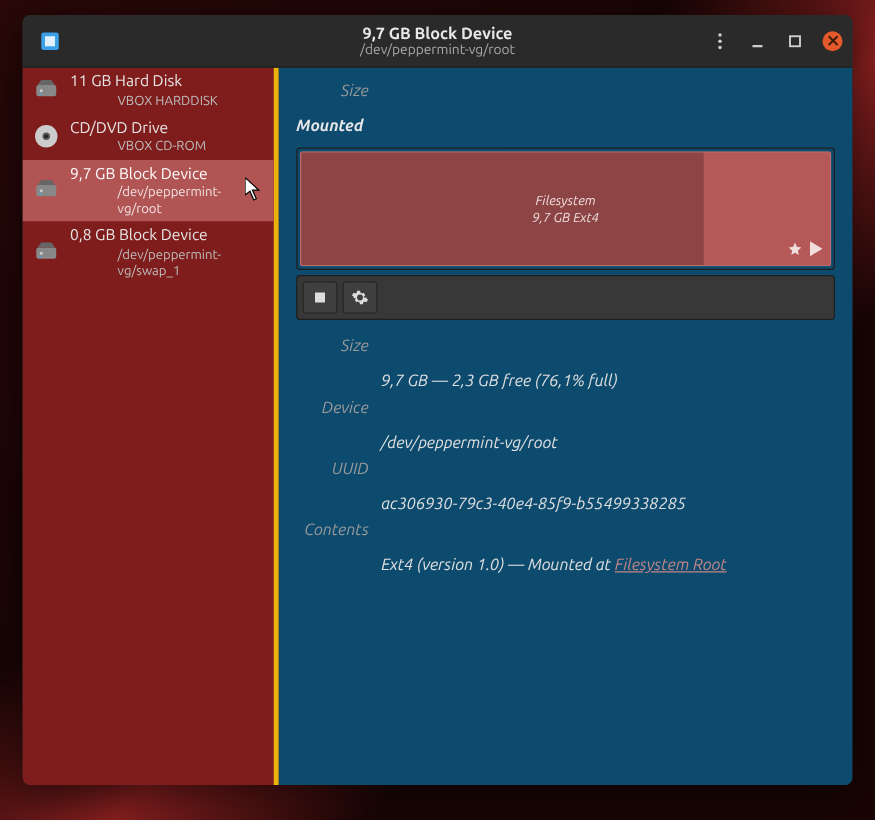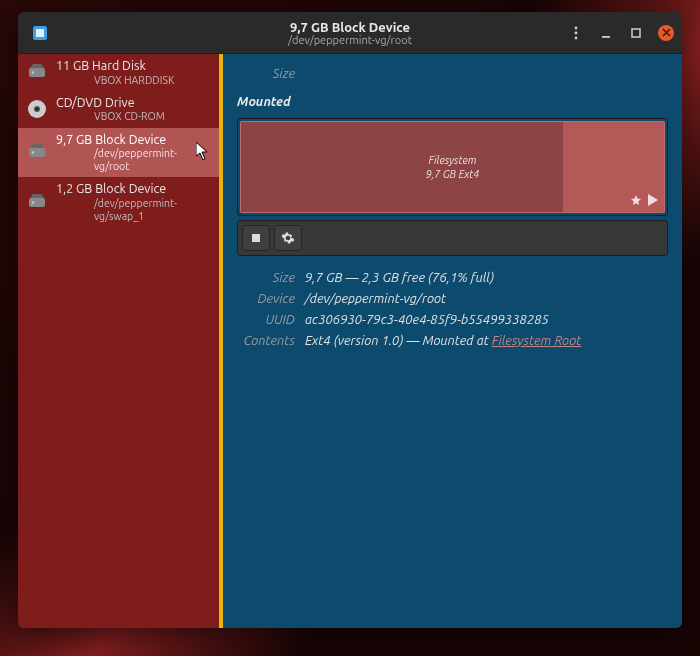--- a/index.html
+++ b/index.html
@@ -199,20 +199,21 @@
       row-gap: 7px;
       column-gap: 10px;
       font-size: 13px;
     }
     .details .k {
       text-align: right;
       color: #9a9a9a;
     }
     .details .v {
       color: #e0e0e0;
+      margin-top: 28px;
     }
     .link {
       color: #c28686;
       text-decoration: underline;
       cursor: pointer;
     }
     .cursor {
       position: absolute;
       left: 196px; top: 142px;
       z-index: 5;
@@ -309,21 +310,21 @@
         <div class="side-item">
           <div class="side-icon">
             <svg width="20" height="20" viewBox="0 0 20 20">
               <rect x="2" y="6" width="16" height="9" rx="2" fill="#888"></rect>
               <circle cx="6" cy="10.5" r="1.2" fill="#ccc"></circle>
               <circle cx="5.2" cy="13.2" r="0.8" fill="#4ad"></circle>
               <path d="M3 6 L6 2 H14 L17 6" fill="#666"></path>
             </svg>
           </div>
           <div class="side-text">
-            <div class="line1">1,2 GB Block Device</div>
+            <div class="line1">0,8 GB Block Device</div>
             <div class="line2">/dev/peppermint-vg/swap_1</div>
           </div>
         </div>
       </div>
 
     <div class="main">
       <div class="size-row">
         <div class="size-label">Size</div>
       </div>
 

